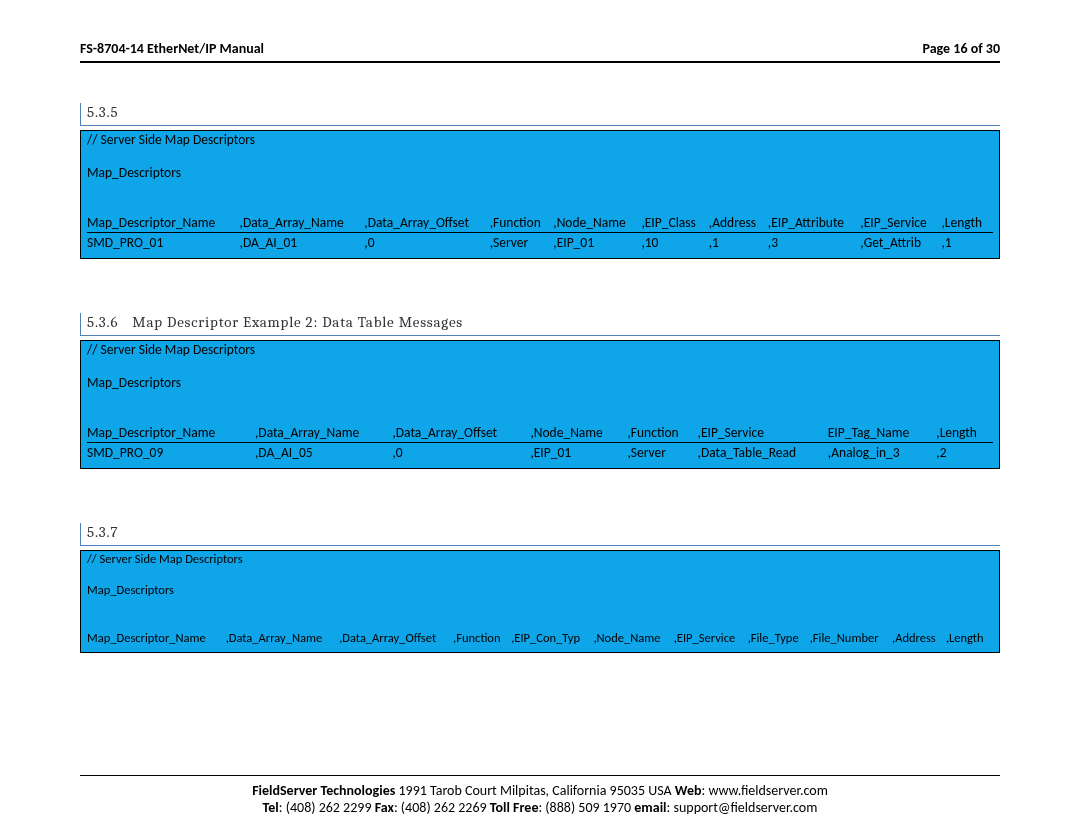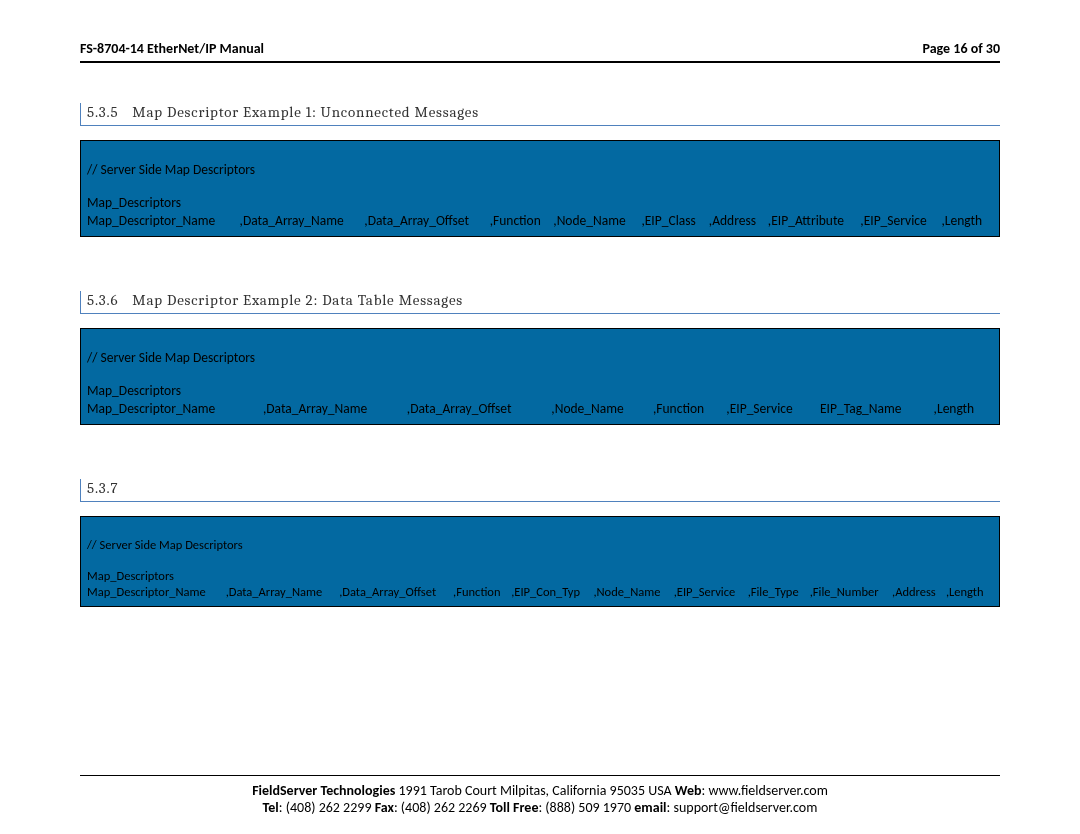--- a/index.html
+++ b/index.html
@@ -28,34 +28,35 @@
     display: flex;
     gap: 14px;
     font-family: "Cambria", Georgia, serif;
     font-size: 15px;
     color: #333;
     letter-spacing: 0.8px;
     padding-bottom: 4px;
     border-bottom: 1px solid #4f81bd;
     border-left: 1px solid #4f81bd;
     padding-left: 6px;
-    margin-bottom: 14px;
+    margin-bottom: 4px;
   }
   .tablebox {
     border: 1px solid #000;
-    background: #0369a1;
-    padding: 20px 6px 6px 6px;
+    background: #0ea5e9;
+    padding: 0 6px 6px 6px;
     margin-bottom: 54px;
     font-size: 13.5px;
   }
   .tablebox .blankline { height: 16px; }
   table.desc {
     border-collapse: collapse;
     width: 100%;
     font-size: 13.5px;
+    margin-top: 32px;
   }
   table.desc td {
     padding: 1px 4px 1px 0;
     white-space: nowrap;
     border-bottom: 1px solid #000;
     vertical-align: bottom;
   }
   table.desc tr:last-child td { border-bottom: none; }
   .footer {
     position: absolute;
@@ -75,39 +76,50 @@
 <body>
 
 <div class="header-row">
   <span>FS-8704-14 EtherNet/IP Manual</span>
   <span>Page 16 of 30</span>
 </div>
 <div class="header-rule"></div>
 
 <div class="section-heading">
   <span>5.3.5</span>
-  <span>Map Descriptor Example 1: Unconnected Messages</span>
 </div>
 <div class="tablebox">
   <div>// Server Side Map Descriptors</div>
   <div class="blankline"></div>
   <div>Map_Descriptors</div>
   <table class="desc">
     <tbody>
         <tr>
       <td>Map_Descriptor_Name</td>
       <td>,Data_Array_Name</td>
       <td>,Data_Array_Offset</td>
       <td>,Function</td>
       <td>,Node_Name</td>
       <td>,EIP_Class</td>
       <td>,Address</td>
       <td>,EIP_Attribute</td>
       <td>,EIP_Service</td>
       <td>,Length</td>
+    </tr>
+    <tr>
+      <td>SMD_PRO_01</td>
+      <td>,DA_AI_01</td>
+      <td>,0</td>
+      <td>,Server</td>
+      <td>,EIP_01</td>
+      <td>,10</td>
+      <td>,1</td>
+      <td>,3</td>
+      <td>,Get_Attrib</td>
+      <td>,1</td>
     </tr>
   </tbody>
     </table>
 </div>
 
 <div class="section-heading">
   <span>5.3.6</span>
   <span>Map Descriptor Example 2: Data Table Messages</span>
 </div>
 <div class="tablebox">
@@ -118,20 +130,30 @@
     <tbody>
         <tr>
       <td>Map_Descriptor_Name</td>
       <td>,Data_Array_Name</td>
       <td>,Data_Array_Offset</td>
       <td>,Node_Name</td>
       <td>,Function</td>
       <td>,EIP_Service</td>
       <td>EIP_Tag_Name</td>
       <td>,Length</td>
+    </tr>
+    <tr>
+      <td>SMD_PRO_09</td>
+      <td>,DA_AI_05</td>
+      <td>,0</td>
+      <td>,EIP_01</td>
+      <td>,Server</td>
+      <td>,Data_Table_Read</td>
+      <td>,Analog_in_3</td>
+      <td>,2</td>
     </tr>
   </tbody>
     </table>
 </div>
 
 <div class="section-heading">
   <span>5.3.7</span>
 </div>
 <div class="tablebox" style="margin-bottom:0; font-size:12.5px;">
   <div>// Server Side Map Descriptors</div>

